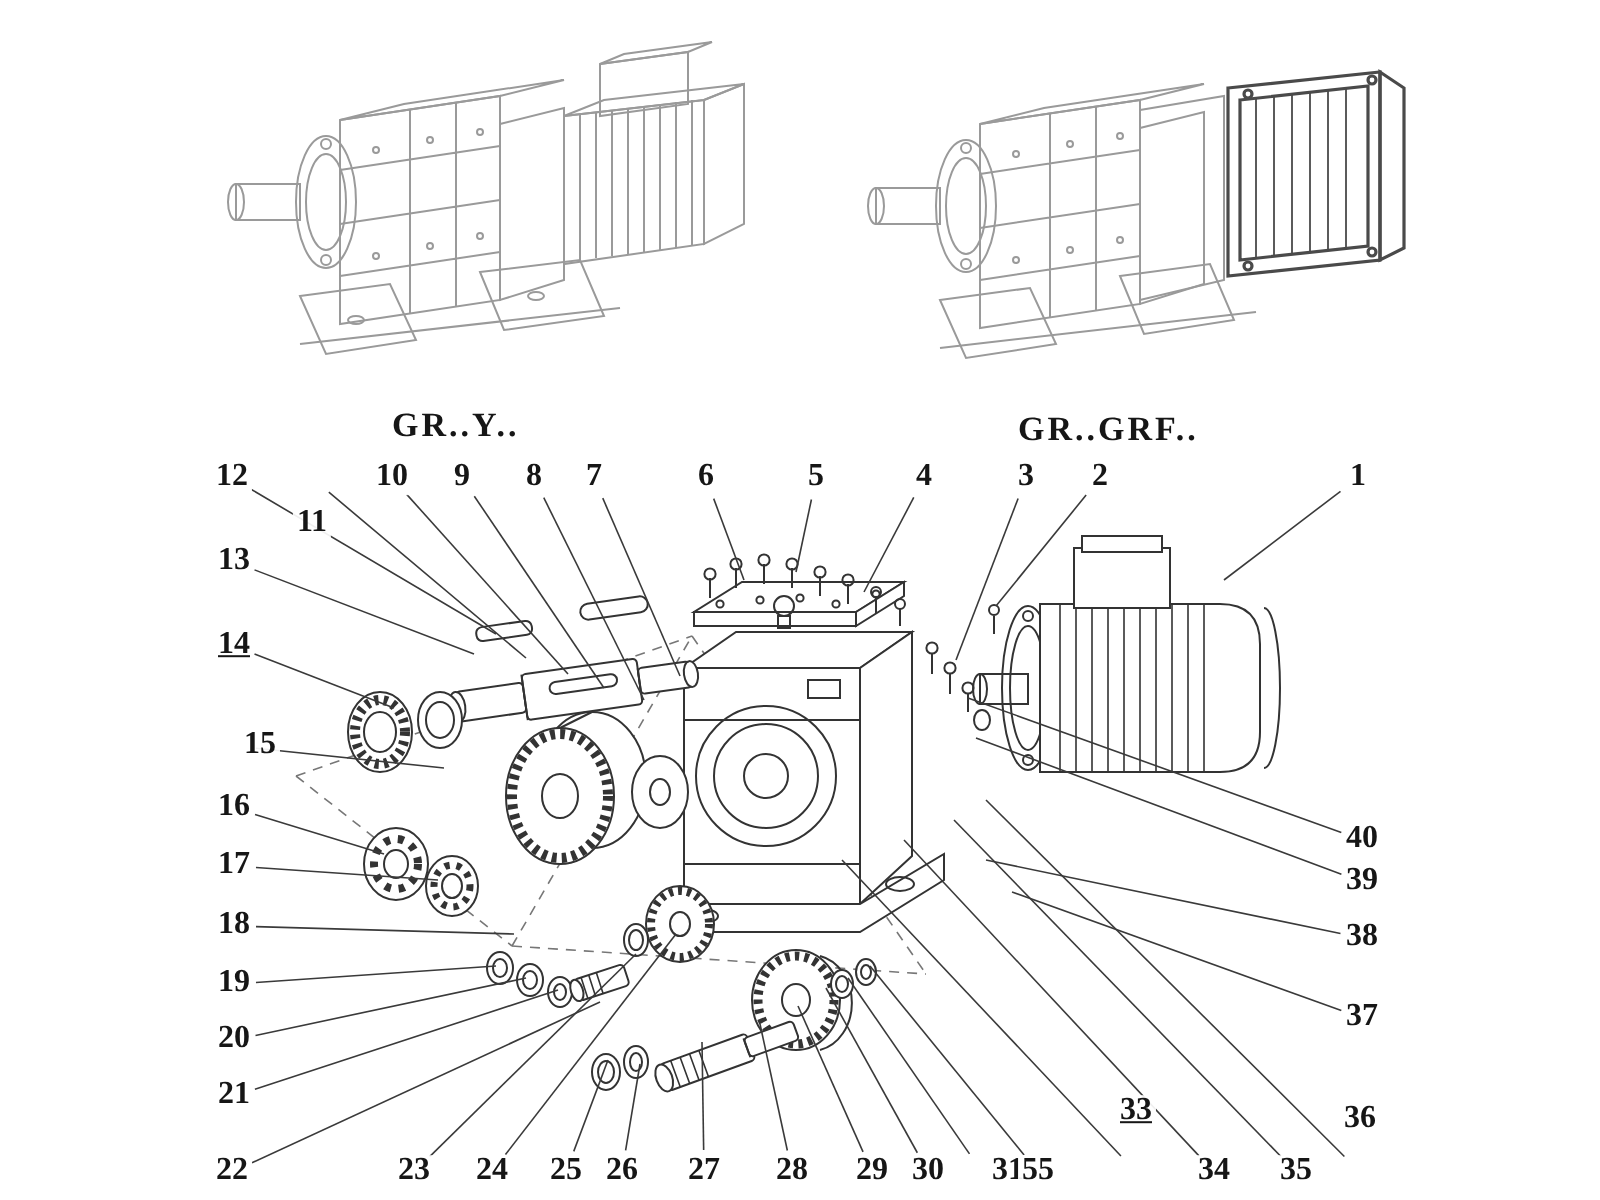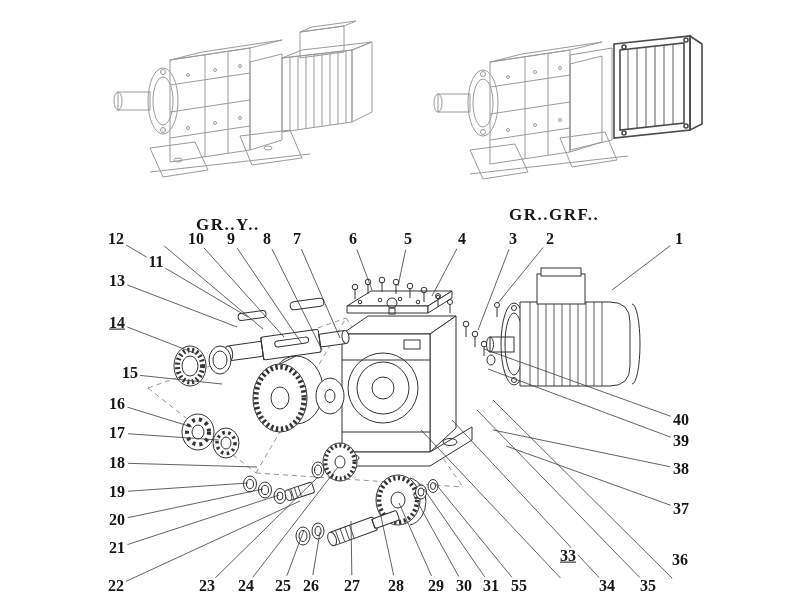--- a/index.html
+++ b/index.html
@@ -7,21 +7,21 @@
     width:800px;height:600px;position:relative;overflow:hidden;
     background:#ffffff;
     font-family:"Liberation Serif", serif;
   }
   .stage{position:absolute;left:0;top:0;width:800px;height:600px;}
   svg{position:absolute;left:0;top:0;}
   .model-label{
     position:absolute;font-weight:700;font-size:17px;
     letter-spacing:1.5px;color:#161616;white-space:nowrap;
   }
-  #label-left{left:196px;top:203px;margin-top:12px;}
+  #label-left{left:196px;top:203px;}
   #label-right{left:509px;top:205px;}
   .callout{
     position:absolute;transform:translate(-50%,-50%);
     font-weight:700;font-size:16px;color:#161616;
     background:rgba(255,255,255,.92);padding:0 2px;line-height:1.05;
   }
 </style>
 </head>
 <body>
 
@@ -327,21 +327,21 @@
       <div class="callout" style="left: 117px; top: 548px;">21</div>
       <div class="callout" style="left: 116px; top: 586px;">22</div>
       <div class="callout" style="left: 207px; top: 586px;">23</div>
       <div class="callout" style="left: 246px; top: 586px;">24</div>
       <div class="callout" style="left: 283px; top: 586px;">25</div>
       <div class="callout" style="left: 311px; top: 586px;">26</div>
       <div class="callout" style="left: 352px; top: 586px;">27</div>
       <div class="callout" style="left: 396px; top: 586px;">28</div>
       <div class="callout" style="left: 436px; top: 586px;">29</div>
       <div class="callout" style="left: 464px; top: 586px;">30</div>
-      <div class="callout" style="left: 491px; top: 586px;">31</div>
+      <div class="callout" style="left: 504px; top: 586px;">31</div>
       <div class="callout" style="left: 519px; top: 586px;">55</div>
       <div class="callout" style="left: 568px; top: 556px; text-decoration: underline;">33</div>
       <div class="callout" style="left: 607px; top: 586px;">34</div>
       <div class="callout" style="left: 648px; top: 586px;">35</div>
       <div class="callout" style="left: 680px; top: 560px;">36</div>
       <div class="callout" style="left: 681px; top: 509px;">37</div>
       <div class="callout" style="left: 681px; top: 469px;">38</div>
       <div class="callout" style="left: 681px; top: 441px;">39</div>
       <div class="callout" style="left: 681px; top: 420px;">40</div>
     </div>

